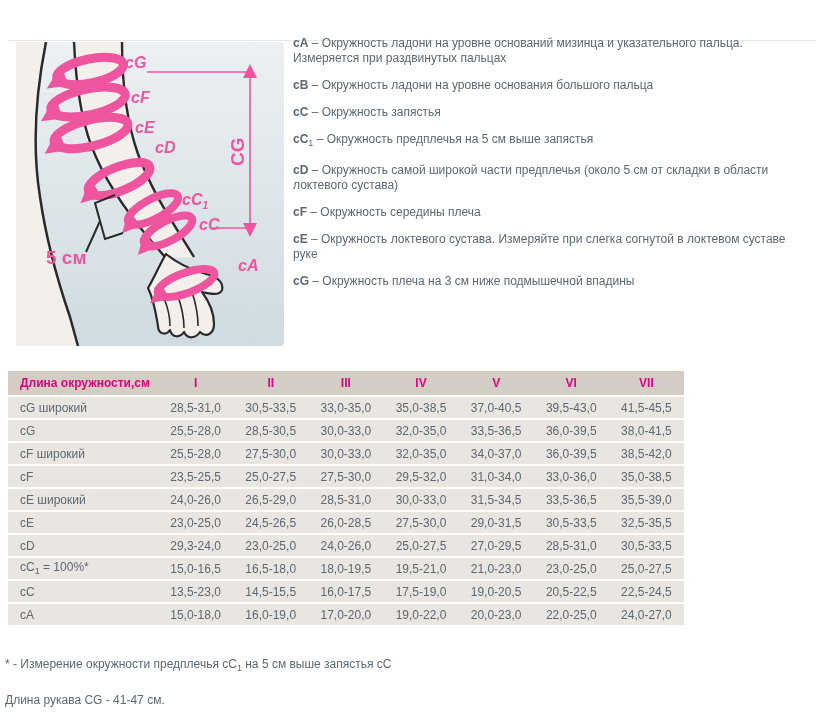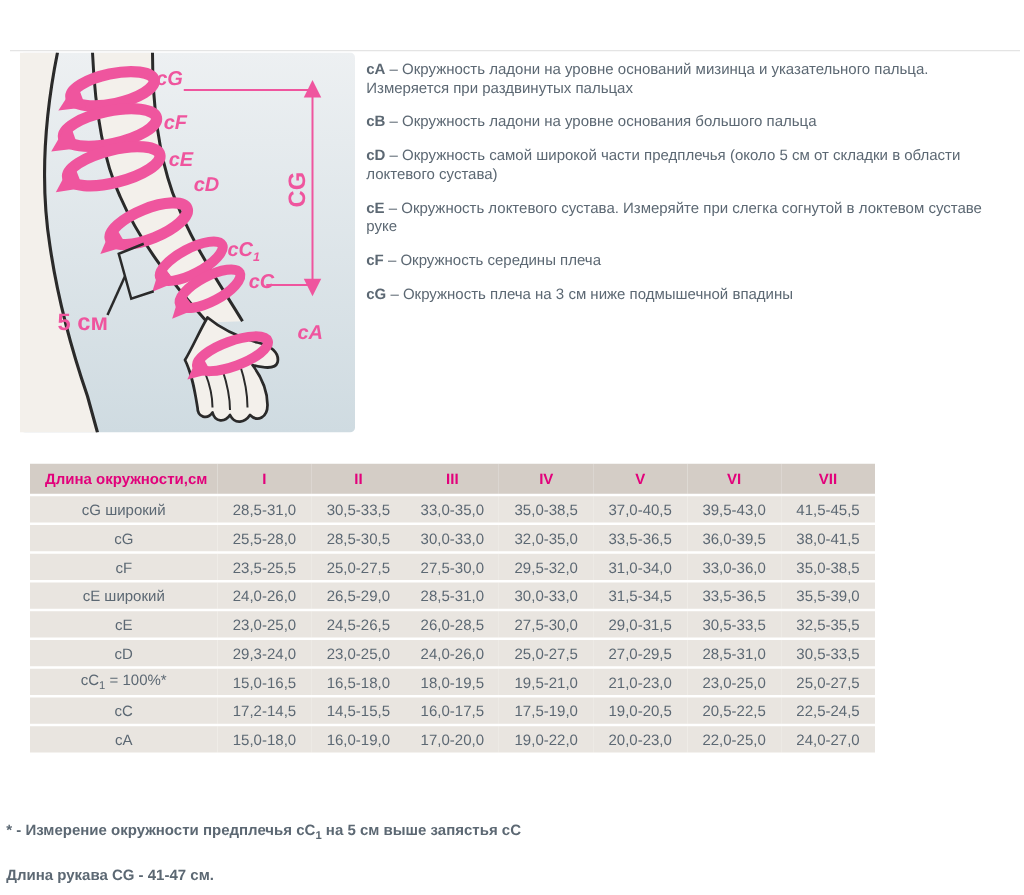--- a/index.html
+++ b/index.html
@@ -34,53 +34,52 @@
     font-style: italic; font-weight: bold; font-size: 16px;
     fill: var(--accent-pink);
   }
   .measure-label {
     font-family: "Liberation Sans", sans-serif;
     font-weight: bold; font-size: 19px;
     fill: var(--accent-pink);
   }
 
   .descriptions {
-    position: absolute; left: 293px; top: 48px; width: 512px;
+    position: absolute; left: 293px; top: 36px; width: 512px;
   }
   .desc {
     margin: 0 0 12px 0;
     font-size: 12px; line-height: 15px;
   }
   .desc b { font-weight: bold; }
   .desc sub { font-size: 9px; }
 
   .size-table {
     position: absolute; top: 369px; left: 8px; width: 676px;
     border-collapse: separate; border-spacing: 0 2px;
     table-layout: fixed;
-    margin-left: 16px;
   }
   .size-table th, .size-table td {
     font-size: 12px; padding: 0; vertical-align: middle;
   }
   .size-table thead th {
     background: var(--header-bg); color: var(--header-magenta);
     font-weight: bold; height: 24px; text-align: center;
   }
   .size-table thead th.col-label { text-align: left; padding-left: 12px; }
   .size-table tbody td {
     background: var(--row-bg); color: var(--text-color);
     height: 21px; text-align: center;
   }
-  .size-table tbody td.row-label { text-align: center; padding-left: 0; }
+  .size-table tbody td.row-label { text-align: left; padding-left: 12px; }
   .size-table col.first { width: 150px; }
   .size-table sub { font-size: 9px; }
 
   .footnotes { position: absolute; top: 657px; left: 5px; width: 780px; }
-  .footnote { margin: 0 0 17px 0; font-size: 12px; line-height: 15px; font-weight: bold; }
+  .footnote { margin: 0 0 17px 0; font-size: 12px; line-height: 15px; }
   .footnote sub { font-size: 9px; }
 </style>
 </head>
 <body>
 
 <div class="page">
 
   <hr class="top-divider">
 
   <div class="illustration">
@@ -160,23 +159,25 @@
       <text class="band-label" x="139" y="111">cD</text>
       <text class="band-label" x="166" y="163"><tspan>cC</tspan><tspan font-size="10" dy="4">1</tspan></text>
       <text class="band-label" x="183" y="188">cC</text>
       <text class="band-label" x="222" y="229">cA</text>
     </svg>
   </div>
 
   <div class="descriptions" id="descriptions">
       <p class="desc"><b>cA</b> – Окружность ладони на уровне оснований мизинца и указательного пальца. Измеряется при раздвинутых пальцах</p>
       <p class="desc"><b>cB</b> – Окружность ладони на уровне основания большого пальца</p>
+      <p class="desc"><b>cC</b> – Окружность запястья</p>
+      <p class="desc"><b>cC</b><sub>1</sub> – Окружность предплечья на 5 см выше запястья</p>
       <p class="desc"><b>cD</b> – Окружность самой широкой части предплечья (около 5 см от складки в области локтевого сустава)</p>
+      <p class="desc"><b>cF</b> – Окружность середины плеча</p>
       <p class="desc"><b>cE</b> – Окружность локтевого сустава. Измеряйте при слегка согнутой в локтевом суставе руке</p>
-      <p class="desc"><b>cF</b> – Окружность середины плеча</p>
       <p class="desc"><b>cG</b> – Окружность плеча на 3 см ниже подмышечной впадины</p>
     </div>
 
   <table class="size-table">
     <colgroup>
       <col class="first">
       <col>
         <col>
         <col>
         <col>
@@ -211,20 +212,30 @@
           <td class="row-label">cG</td>
           <td>25,5-28,0</td>
           <td>28,5-30,5</td>
           <td>30,0-33,0</td>
           <td>32,0-35,0</td>
           <td>33,5-36,5</td>
           <td>36,0-39,5</td>
           <td>38,0-41,5</td>
         </tr>
         <tr>
+          <td class="row-label">cF широкий</td>
+          <td>25,5-28,0</td>
+          <td>27,5-30,0</td>
+          <td>30,0-33,0</td>
+          <td>32,0-35,0</td>
+          <td>34,0-37,0</td>
+          <td>36,0-39,5</td>
+          <td>38,5-42,0</td>
+        </tr>
+        <tr>
           <td class="row-label">cF</td>
           <td>23,5-25,5</td>
           <td>25,0-27,5</td>
           <td>27,5-30,0</td>
           <td>29,5-32,0</td>
           <td>31,0-34,0</td>
           <td>33,0-36,0</td>
           <td>35,0-38,5</td>
         </tr>
         <tr>
@@ -262,21 +273,21 @@
           <td>15,0-16,5</td>
           <td>16,5-18,0</td>
           <td>18,0-19,5</td>
           <td>19,5-21,0</td>
           <td>21,0-23,0</td>
           <td>23,0-25,0</td>
           <td>25,0-27,5</td>
         </tr>
         <tr>
           <td class="row-label">cC</td>
-          <td>17,2-14,5</td>
+          <td>13,5-23,0</td>
           <td>14,5-15,5</td>
           <td>16,0-17,5</td>
           <td>17,5-19,0</td>
           <td>19,0-20,5</td>
           <td>20,5-22,5</td>
           <td>22,5-24,5</td>
         </tr>
         <tr>
           <td class="row-label">cA</td>
           <td>15,0-18,0</td>

